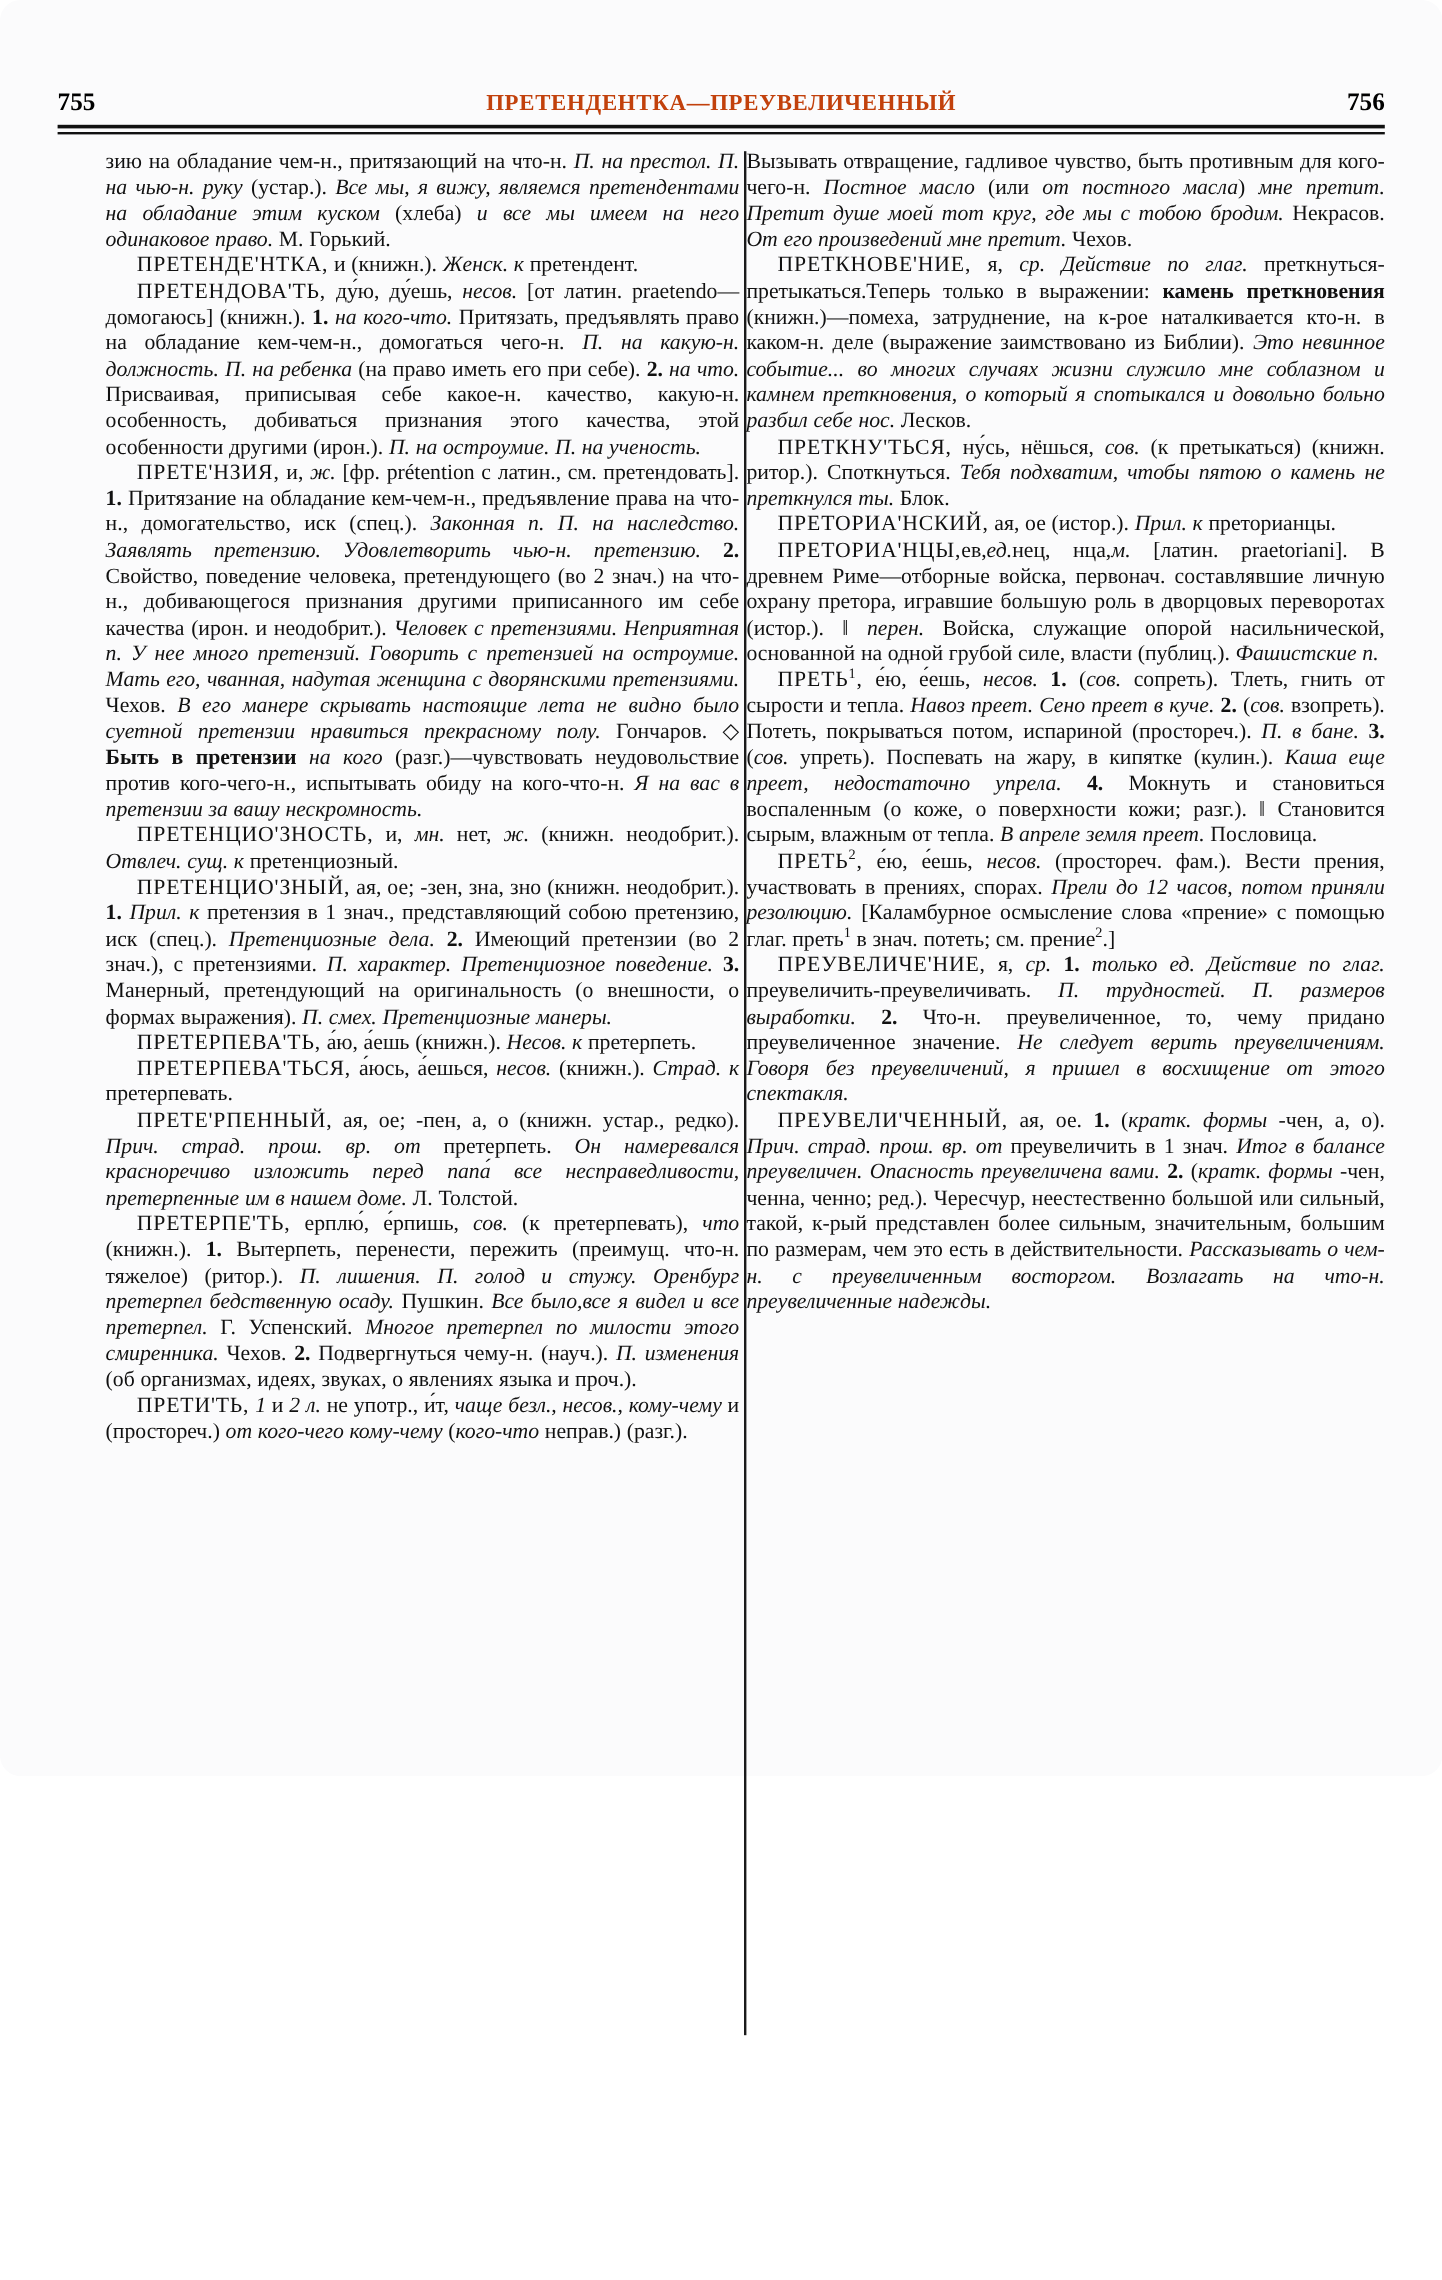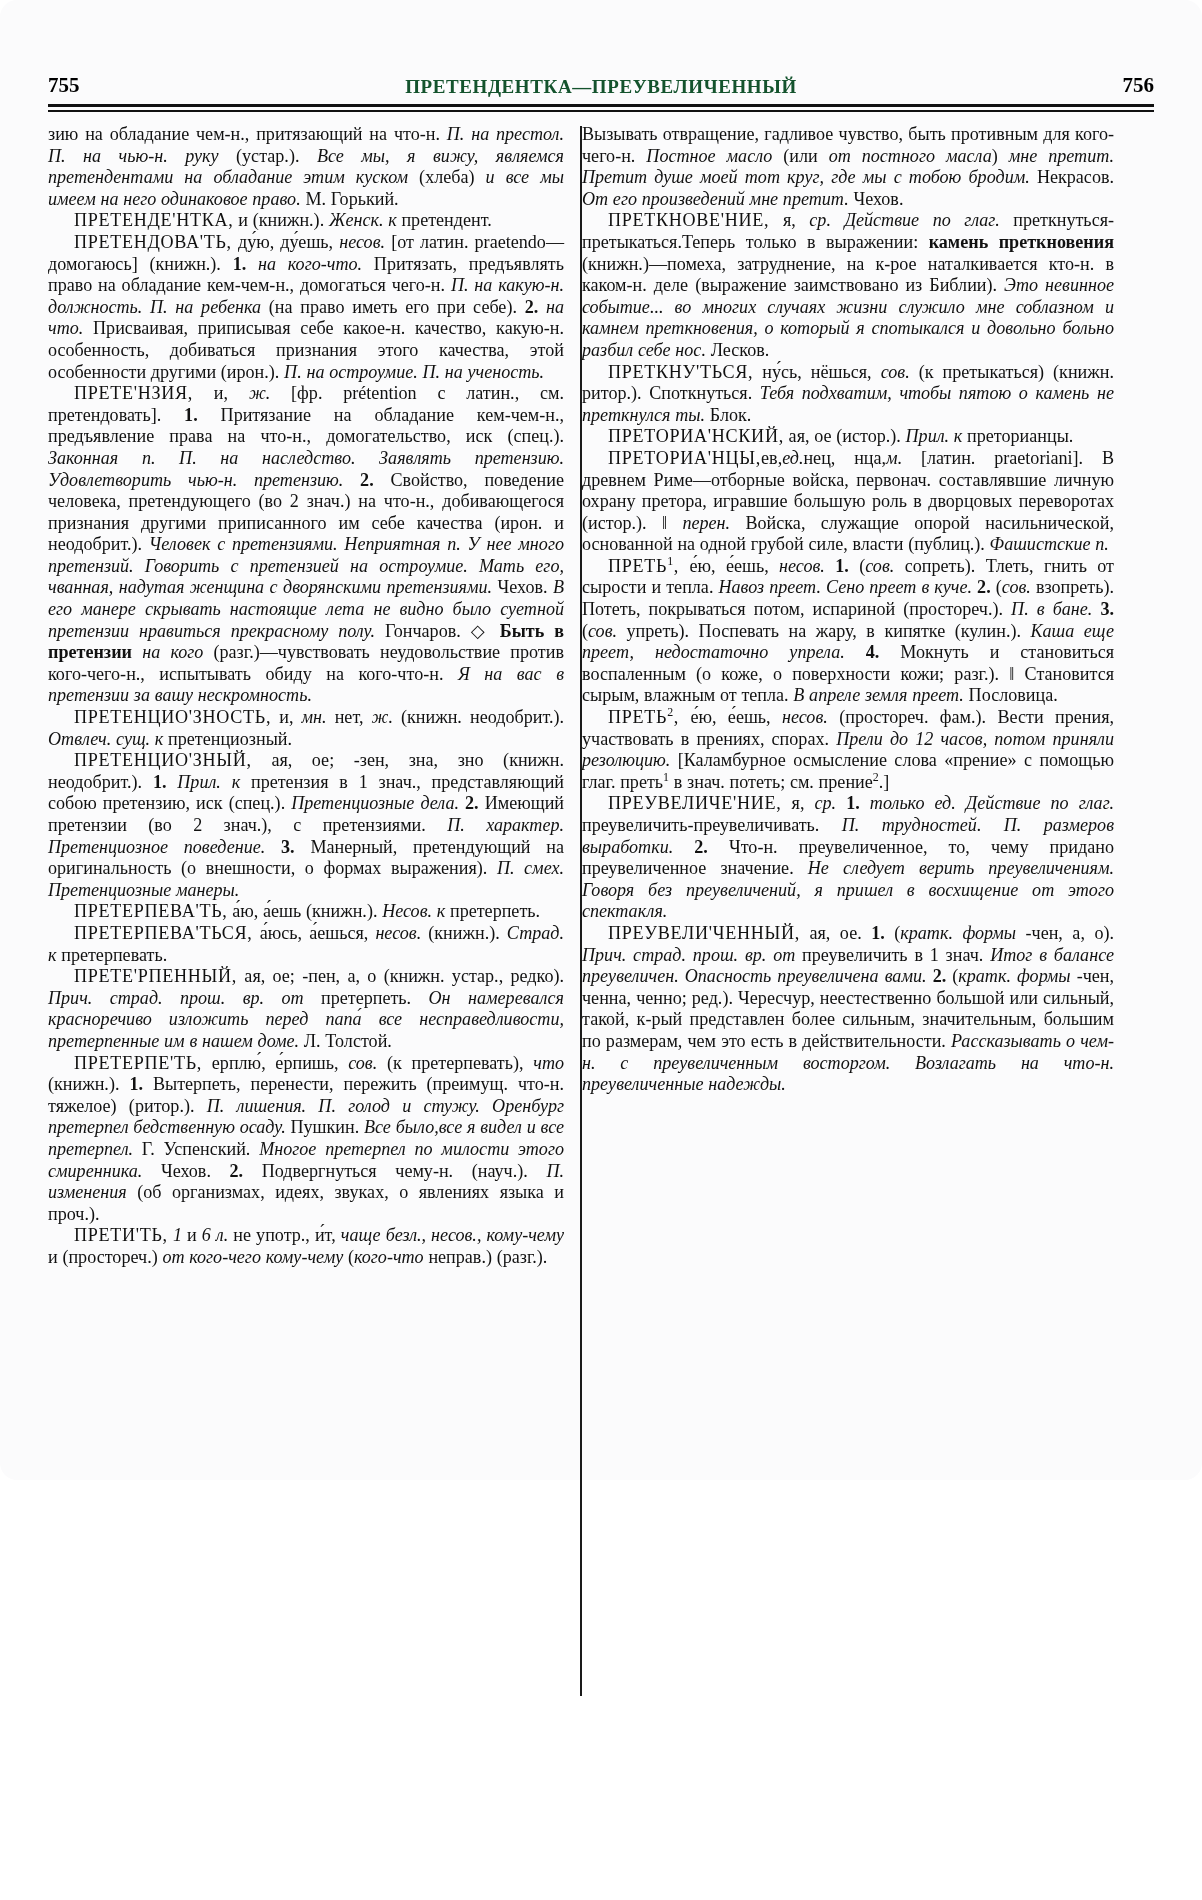--- a/index.html
+++ b/index.html
@@ -42,21 +42,21 @@
     letter-spacing: 0px;
     line-height: 1;
     color: #000;
   }
   .runhead {
     font-family: "Liberation Serif", "DejaVu Serif", serif;
     font-weight: bold;
     font-size: 19px;
     letter-spacing: 0.6px;
     line-height: 1;
-    color: #14532d;
+    color: #c2410c;
     white-space: nowrap;
   }
   .rule {
     position: absolute;
     left: 48px;
     width: 1106px;
     background: #111;
   }
   .rule-thick { top: 104px; height: 3px; }
   .rule-thin  { top: 110px; height: 1.5px; }
@@ -68,21 +68,21 @@
     top: 124px;
     width: 1106px;
     height: 1700px;
     display: flex;
     gap: 0;
   }
   .col {
     width: 532px;
     box-sizing: border-box;
   }
-  .col-left  { padding-right: 16px; }
+  .col-left  { padding-right: 4px; margin-left: 40px; }
   .col-right { }
   .divider {
     width: 2px;
     background: #1a1a1a;
     margin: 2px 0 260px 0;
     align-self: stretch;
     flex: 0 0 2px;
     height: 1570px;
   }
 
@@ -128,21 +128,21 @@
       <div>
           <p class="entry"><span class="hw">ПРЕТЕНДЕ'НТКА,</span> и (книжн.). <i>Женск. к</i> претендент.</p>
           <p class="entry"><span class="hw">ПРЕТЕНДОВА'ТЬ,</span> ду́ю, ду́ешь, <i>несов.</i> [от латин. praetendo—домогаюсь] (книжн.). <b>1.</b> <i>на кого-что.</i> Притязать, предъявлять право на обладание кем-чем-н., домогаться чего-н. <i>П. на какую-н. должность. П. на ребенка</i> (на право иметь его при себе). <b>2.</b> <i>на что.</i> Присваивая, приписывая себе какое-н. качество, какую-н. особенность, добиваться признания этого качества, этой особенности другими (ирон.). <i>П. на остроумие. П. на ученость.</i></p>
           <p class="entry"><span class="hw">ПРЕТЕ'НЗИЯ,</span> и, <i>ж.</i> [фр. prétention с латин., см. претендовать]. <b>1.</b> Притязание на обладание кем-чем-н., предъявление права на что-н., домогательство, иск (спец.). <i>Законная п. П. на наследство. Заявлять претензию. Удовлетворить чью-н. претензию.</i> <b>2.</b> Свойство, поведение человека, претендующего (во 2 знач.) на что-н., добивающегося признания другими приписанного им себе качества (ирон. и неодобрит.). <i>Человек с претензиями. Неприятная п. У нее много претензий. Говорить с претензией на остроумие. Мать его, чванная, надутая женщина с дворянскими претензиями.</i> Чехов. <i>В его манере скрывать настоящие лета не видно было суетной претензии нравиться прекрасному полу.</i> Гончаров. ◇ <b>Быть в претензии</b> <i>на кого</i> (разг.)—чувствовать неудовольствие против кого-чего-н., испытывать обиду на кого-что-н. <i>Я на вас в претензии за вашу нескромность.</i></p>
           <p class="entry"><span class="hw">ПРЕТЕНЦИО'ЗНОСТЬ,</span> и, <i>мн.</i> нет, <i>ж.</i> (книжн. неодобрит.). <i>Отвлеч. сущ. к</i> претенциозный.</p>
           <p class="entry"><span class="hw">ПРЕТЕНЦИО'ЗНЫЙ,</span> ая, ое; -зен, зна, зно (книжн. неодобрит.). <b>1.</b> <i>Прил. к</i> претензия в 1 знач., представляющий собою претензию, иск (спец.). <i>Претенциозные дела.</i> <b>2.</b> Имеющий претензии (во 2 знач.), с претензиями. <i>П. характер. Претенциозное поведение.</i> <b>3.</b> Манерный, претендующий на оригинальность (о внешности, о формах выражения). <i>П. смех. Претенциозные манеры.</i></p>
           <p class="entry"><span class="hw">ПРЕТЕРПЕВА'ТЬ,</span> а́ю, а́ешь (книжн.). <i>Несов. к</i> претерпеть.</p>
           <p class="entry"><span class="hw">ПРЕТЕРПЕВА'ТЬСЯ,</span> а́юсь, а́ешься, <i>несов.</i> (книжн.). <i>Страд. к</i> претерпевать.</p>
           <p class="entry"><span class="hw">ПРЕТЕ'РПЕННЫЙ,</span> ая, ое; -пен, а, о (книжн. устар., редко). <i>Прич. страд. прош. вр. от</i> претерпеть. <i>Он намеревался красноречиво изложить перед папа́ все несправедливости, претерпенные им в нашем доме.</i> Л. Толстой.</p>
           <p class="entry"><span class="hw">ПРЕТЕРПЕ'ТЬ,</span> ерплю́, е́рпишь, <i>сов.</i> (к претерпевать), <i>что</i> (книжн.). <b>1.</b> Вытерпеть, перенести, пережить (преимущ. что-н. тяжелое) (ритор.). <i>П. лишения. П. голод и стужу. Оренбург претерпел бедственную осаду.</i> Пушкин. <i>Все было,все я видел и все претерпел.</i> Г. Успенский. <i>Многое претерпел по милости этого смиренника.</i> Чехов. <b>2.</b> Подвергнуться чему-н. (науч.). <i>П. изменения</i> (об организмах, идеях, звуках, о явлениях языка и проч.).</p>
-          <p class="entry"><span class="hw">ПРЕТИ'ТЬ,</span> <i>1</i> и <i>6 л.</i> не употр., и́т, <i>чаще безл., несов., кому-чему</i> и (простореч.) <i>от кого-чего кому-чему</i> (<i>кого-что</i> неправ.) (разг.).</p>
+          <p class="entry"><span class="hw">ПРЕТИ'ТЬ,</span> <i>1</i> и <i>2 л.</i> не употр., и́т, <i>чаще безл., несов., кому-чему</i> и (простореч.) <i>от кого-чего кому-чему</i> (<i>кого-что</i> неправ.) (разг.).</p>
         </div>
     </div>
 
     <div class="divider"></div>
 
     <div class="col col-right">
       <p class="para">Вызывать отвращение, гадливое чувство, быть противным для кого-чего-н. <i>Постное масло</i> (или <i>от постного масла</i>) <i>мне претит. Претит душе моей тот круг, где мы с тобою бродим.</i> Некрасов. <i>От его произведений мне претит.</i> Чехов.</p>
       <div>
           <p class="entry"><span class="hw">ПРЕТКНОВЕ'НИЕ,</span> я, <i>ср. Действие по глаг.</i> преткнуться-претыкаться.Теперь только в выражении: <b>камень преткновения</b> (книжн.)—помеха, затруднение, на к-рое наталкивается кто-н. в каком-н. деле (выражение заимствовано из Библии). <i>Это невинное событие... во многих случаях жизни служило мне соблазном и камнем преткновения, о который я спотыкался и довольно больно разбил себе нос.</i> Лесков.</p>
           <p class="entry"><span class="hw">ПРЕТКНУ'ТЬСЯ,</span> ну́сь, нёшься, <i>сов.</i> (к претыкаться) (книжн. ритор.). Споткнуться. <i>Тебя подхватим, чтобы пятою о камень не преткнулся ты.</i> Блок.</p>

